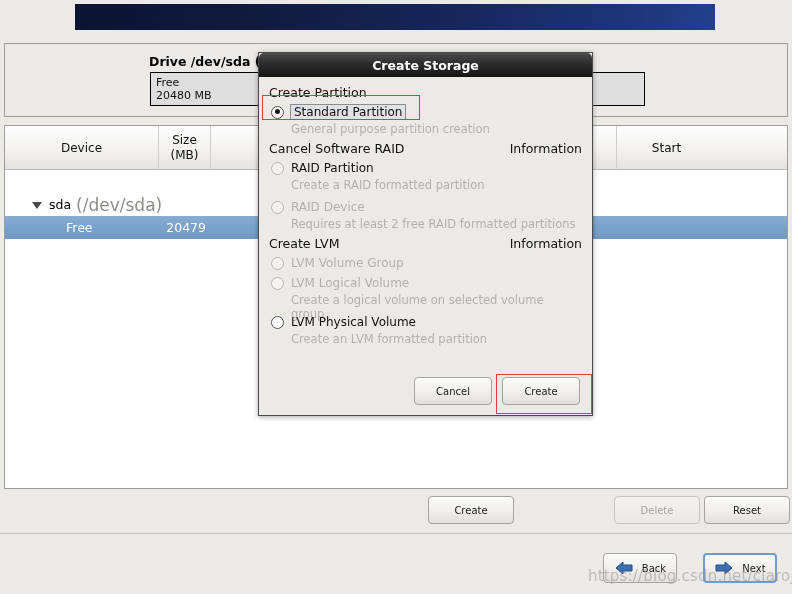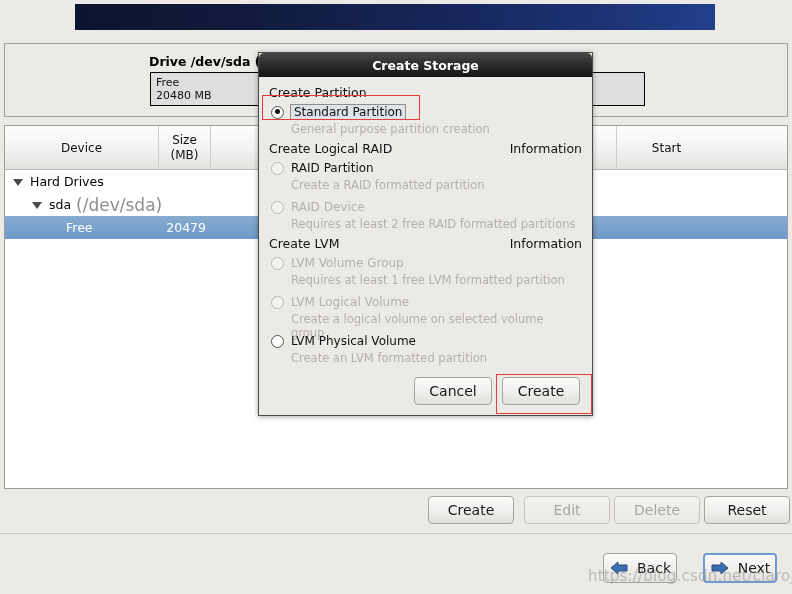--- a/index.html
+++ b/index.html
@@ -90,21 +90,21 @@
   }
   .dev-sub { color: #8d8d8a; font-size: 17px; margin-left: 5px; }
 
   
   .action-row {
     position: absolute; left: 4px; top: 493px;
     width: 784px; height: 35px;
   }
   .btn {
     font-family: "DejaVu Sans", "Liberation Sans", sans-serif;
-    font-size: 14px; color: #1a1a1a;
+    font-size: 10px; color: #1a1a1a;
     background: linear-gradient(180deg,#fbfbfa 0%, #f1f0ee 50%, #e2e0dc 100%);
     border: 1px solid #a6a39e;
     border-radius: 4px;
     height: 28px;
     display: inline-flex; align-items: center; justify-content: center;
     cursor: default;
   }
   .btn.disabled { color: #a7a5a1; background: linear-gradient(180deg,#f3f2f0 0%, #ebe9e6 100%); border-color: #c7c4bf; }
   .abtn { position: absolute; top: 3px; width: 86px; }
 
@@ -200,24 +200,20 @@
 (MB)</div>
       <div class="th c2">Mount Point/
 RAID/Volume</div>
       <div class="th c3">Type</div>
       <div class="th c4">Format</div>
       <div class="th c5">Start</div>
     </div>
     <div class="tbody">
 
       <div class="row">
-        <div class="cell-device" style="left:8px">
-          <span class="tri"></span>
-          <span>Hard Drives</span>
-        </div>
         <div class="cell-size"></div>
       </div>
 
       <div class="row">
         <div class="cell-device" style="left:27px">
           <span class="tri"></span>
           <span>sda</span>
           <span class="dev-sub">(/dev/sda)</span>
         </div>
         <div class="cell-size"></div>
@@ -228,21 +224,20 @@
           <span>Free</span>
         </div>
         <div class="cell-size">20479</div>
       </div>
 
     </div>
   </div>
 
   <div class="action-row">
     <div class="btn abtn" style="left:424px">Create</div>
-    <div class="btn abtn disabled" style="left:520px">Edit</div>
     <div class="btn abtn disabled" style="left:610px">Delete</div>
     <div class="btn abtn" style="left:700px">Reset</div>
   </div>
 
   <div class="sep"></div>
 
   <div class="btn nav-btn" style="left:603px">
     <span class="arrow">
       <svg width="20" height="14" viewBox="0 0 20 14">
         <path d="M9 1 L2 7 L9 13 L9 10 L18 10 L18 4 L9 4 Z" fill="#3b6fb0" stroke="#2a4f80" stroke-width="1"></path>
@@ -270,21 +265,21 @@
         <span>Create Partition</span>
         <span class="info"></span>
       </div>
       <div class="opt">
         <span class="radio checked"></span>
         <span class="opt-label focused">Standard Partition</span>
       </div>
       <div class="desc">General purpose partition creation</div>
 
       <div class="grp-head">
-        <span>Create Logical RAID</span>
+        <span>Cancel Software RAID</span>
         <span class="info">Information</span>
       </div>
       <div class="opt">
         <span class="radio dim"></span>
         <span class="opt-label">RAID Partition</span>
       </div>
       <div class="desc">Create a RAID formatted partition</div>
       <div class="opt">
         <span class="radio dim"></span>
         <span class="opt-label dim">RAID Device</span>
@@ -292,21 +287,20 @@
       <div class="desc">Requires at least 2 free RAID formatted partitions</div>
 
       <div class="grp-head">
         <span>Create LVM</span>
         <span class="info">Information</span>
       </div>
       <div class="opt">
         <span class="radio dim"></span>
         <span class="opt-label dim">LVM Volume Group</span>
       </div>
-      <div class="desc">Requires at least 1 free LVM formatted partition</div>
       <div class="opt">
         <span class="radio dim"></span>
         <span class="opt-label dim">LVM Logical Volume</span>
       </div>
       <div class="desc">Create a logical volume on selected volume group</div>
       <div class="opt">
         <span class="radio"></span>
         <span class="opt-label">LVM Physical Volume</span>
       </div>
       <div class="desc">Create an LVM formatted partition</div>

